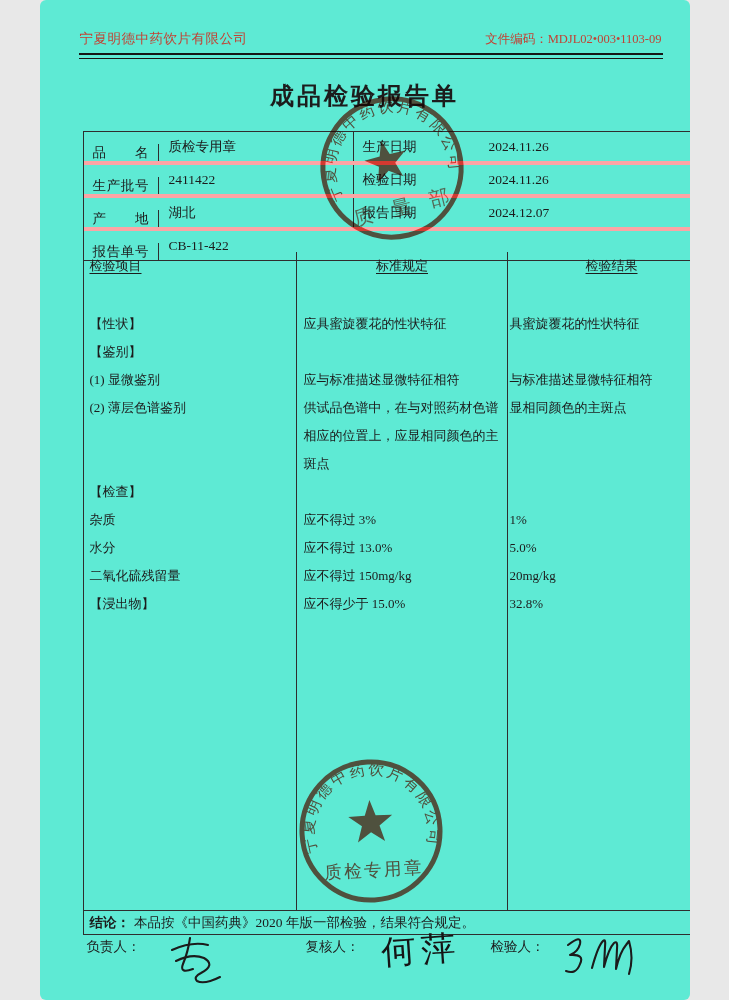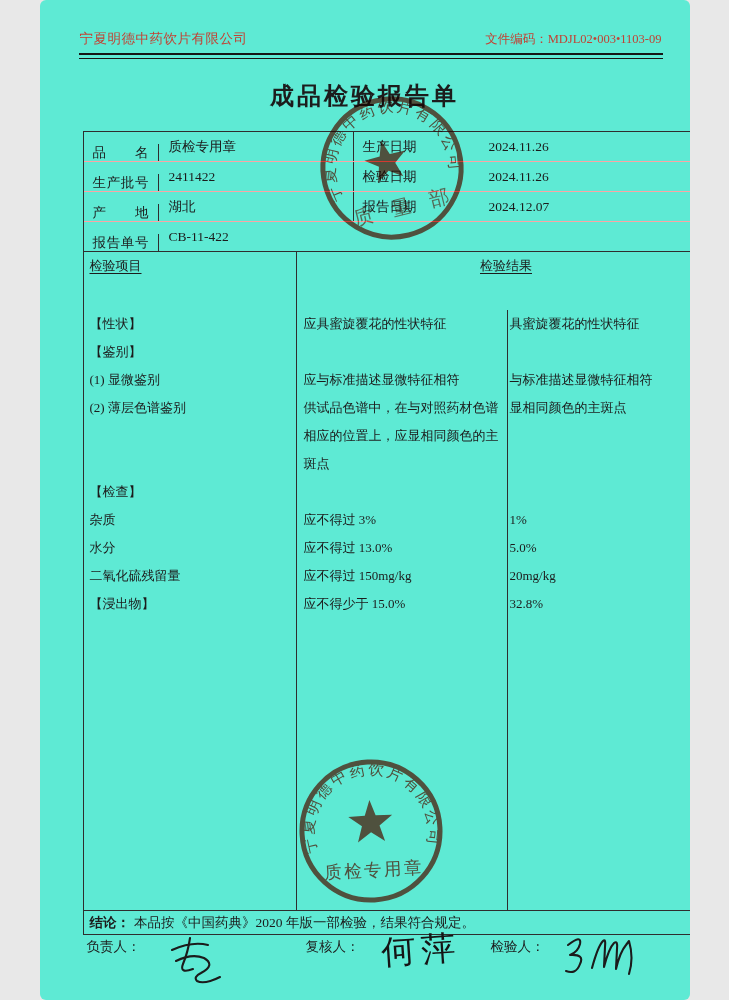--- a/index.html
+++ b/index.html
@@ -9,21 +9,21 @@
   }
   
   .hdr-company{position:absolute;left:40px;top:30px;font-size:13.5px;color:#c24234;letter-spacing:.5px;}
   .hdr-code{position:absolute;right:28px;top:31px;font-size:12.5px;color:#c24234;}
   .hdr-rule{position:absolute;left:39px;right:27px;top:53px;height:3px;
     border-top:2px solid #161616;border-bottom:1px solid #161616;}
   .title{position:absolute;left:0;right:0;top:80px;text-align:center;
     font-size:24px;font-weight:bold;letter-spacing:3px;}
   
   .info-table{position:absolute;left:43px;top:131px;width:630px;border:1px solid #2e2e2e;background:transparent;}
-  .irow{display:flex;height:29px;border-top:1px solid #fca5a5;font-size:13.5px;}
+  .irow{display:flex;height:29px;border-top:4px solid #fca5a5;font-size:13.5px;}
   .irow:first-child{border-top:none;}
   .ilabel{width:75px;border-right:1px solid #2e2e2e;display:flex;align-items:center;
     padding-left:9px;box-sizing:border-box;margin-top:12px;}
   .ilabel .j{display:inline-block;width:56px;text-align:justify;text-align-last:justify;}
   .ival{width:194px;display:flex;align-items:center;padding-left:10px;box-sizing:border-box;}
   .ival.wide{flex:1;}
   .ilabel2{width:133px;border-left:1px solid #2e2e2e;display:flex;align-items:center;
     padding-left:9px;box-sizing:border-box;}
   .ival2{flex:1;display:flex;align-items:center;padding-left:3px;}
   
@@ -101,20 +101,21 @@
       <div class="ilabel">
           <span class="j">报告单号</span>
         </div>
       <div class="ival wide">CB-11-422</div>
     </div>
   </div>
 
   <div class="main-table">
     <div class="mrow mhead">
       <div class="mc1"><u>检验项目</u></div>
+      <div class="mc2"><u>标准规定</u></div>
       <div class="mc3"><u>检验结果</u></div>
     </div>
 
     <div class="mrow h28">
       <div class="mc1">【性状】</div>
       <div class="mc2">应具蜜旋覆花的性状特征</div>
       <div class="mc3">具蜜旋覆花的性状特征</div>
     </div>
     <div class="mrow h28">
       <div class="mc1">【鉴别】</div>

